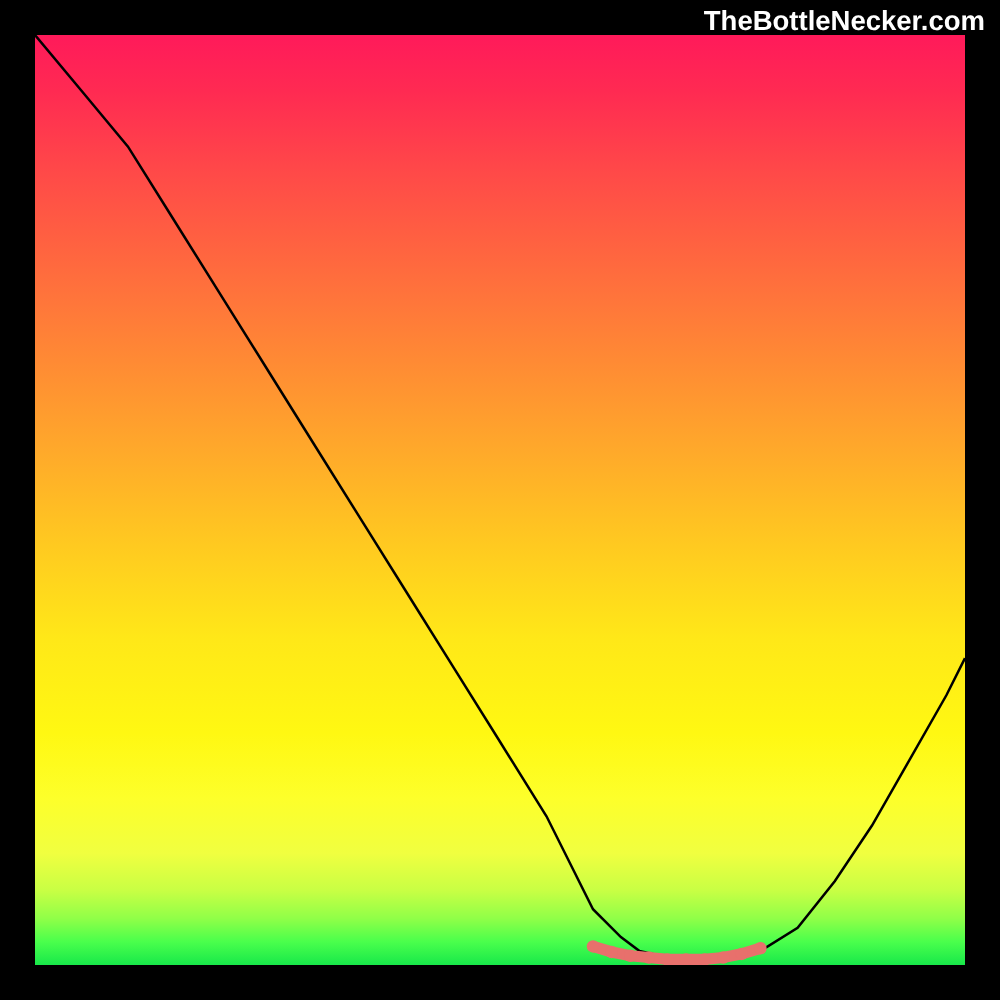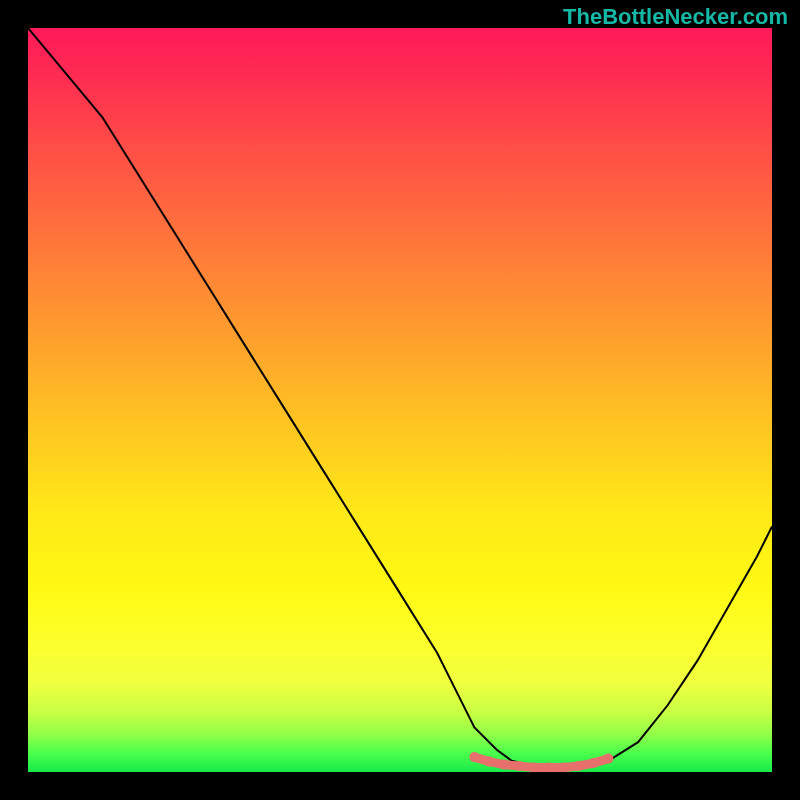--- a/index.html
+++ b/index.html
@@ -8,21 +8,21 @@
     height: 800px;
     background: #000;
     position: relative;
     font-family: Arial, sans-serif;
     overflow: hidden;
   }
   .watermark {
     position: absolute;
     top: 4px;
     right: 12px;
-    color: #14b8a6;
+    color: #ffffff;
     font-size: 22px;
     font-weight: bold;
     z-index: 10;
   }
   .plot-area {
     position: absolute;
     left: 28px;
     top: 28px;
     width: 744px;
     height: 744px;

